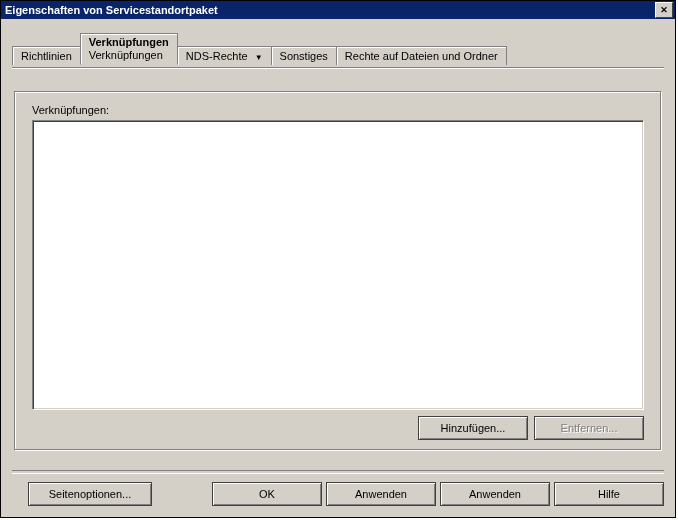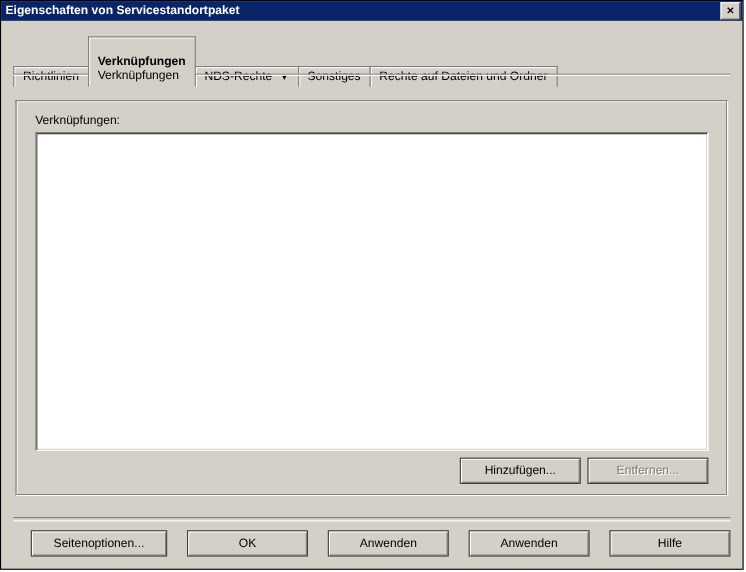--- a/index.html
+++ b/index.html
@@ -6,36 +6,36 @@
   body{background:#fff;width:678px;height:520px;overflow:hidden;}
   .window{width:676px;height:518px;border:1px solid #000;background:#d4d0c8;position:relative;box-sizing:border-box;}
   .titlebar{height:18px;background:linear-gradient(to right,#0a246a,#0a246a 60%,#0a246a);color:#fff;display:flex;align-items:center;justify-content:space-between;padding-left:4px;font-weight:bold;gap:24px;}
   .titlebar .close{width:16px;height:14px;margin:1px 2px;background:#d4d0c8;border:1px solid #fff;border-right-color:#404040;border-bottom-color:#404040;display:flex;align-items:center;justify-content:center;color:#000;font-size:9px;line-height:1;font-family:Arial;}
   .client{position:absolute;left:1px;right:1px;top:18px;bottom:1px;background:#d4d0c8;}
   
   .tabstrip{position:absolute;left:10px;top:14px;display:flex;align-items:flex-end;}
   .tab{border:1px solid #808080;border-bottom:none;background:#d4d0c8;padding:3px 8px 3px 8px;margin-right:0;margin-left:-1px;position:relative;box-shadow:inset 1px 1px 0 #fff;white-space:nowrap;}
   .tab:first-child{margin-left:0;}
   .tab .dd{margin-left:4px;font-size:8px;}
-  .tab.selected{background:#d4d0c8;border-bottom:1px solid #d4d0c8;z-index:3;padding:16px 8px 3px 8px;}
+  .tab.selected{background:#d4d0c8;border-bottom:1px solid #d4d0c8;z-index:3;padding:2px 8px 3px 8px;}
   .tab.selected .main{font-weight:bold;}
   .tab.selected .sub{display:block;font-weight:normal;margin-top:1px;}
   .tab .sub{display:none;}
   
   .tabline{position:absolute;left:10px;right:10px;top:49px;border-top:1px solid #fff;}
   .tabline2{position:absolute;left:10px;right:10px;top:48px;border-top:1px solid #808080;}
   
   .frame{position:absolute;left:12px;right:12px;top:72px;bottom:65px;border:1px solid #808080;border-right-color:#fff;border-bottom-color:#fff;box-shadow:inset -1px -1px 0 #808080, inset 1px 1px 0 #fff;}
   .label1{position:absolute;left:30px;top:85px;}
   .listbox{position:absolute;left:30px;top:101px;right:30px;bottom:106px;background:#fff;border:1px solid #808080;border-right-color:#fff;border-bottom-color:#fff;box-shadow:inset 1px 1px 0 #404040, inset -1px -1px 0 #d4d0c8;}
   .rowbtns{position:absolute;right:30px;bottom:76px;display:flex;gap:6px;}
   .btn{min-width:96px;height:22px;border:1px solid #404040;background:#d4d0c8;box-shadow:inset 1px 1px 0 #fff, inset -1px -1px 0 #808080;display:flex;align-items:center;justify-content:center;padding:0 6px;}
   .btn.disabled{color:#808080;text-shadow:1px 1px 0 #fff;}
   .bottom{position:absolute;left:26px;right:10px;bottom:10px;display:flex;justify-content:space-between;align-items:center;}
-  .bottom .right{display:flex;gap:18px;}
+  .bottom .right{display:flex;gap:4px;}
   .divider{position:absolute;left:10px;right:10px;bottom:42px;height:2px;border-top:1px solid #808080;border-bottom:1px solid #fff;}
 </style>
 </head>
 <body>
 
 <div class="window">
   <div class="titlebar">
     <span>Eigenschaften von Servicestandortpaket</span>
     <div class="close">
       <span>✕</span>

